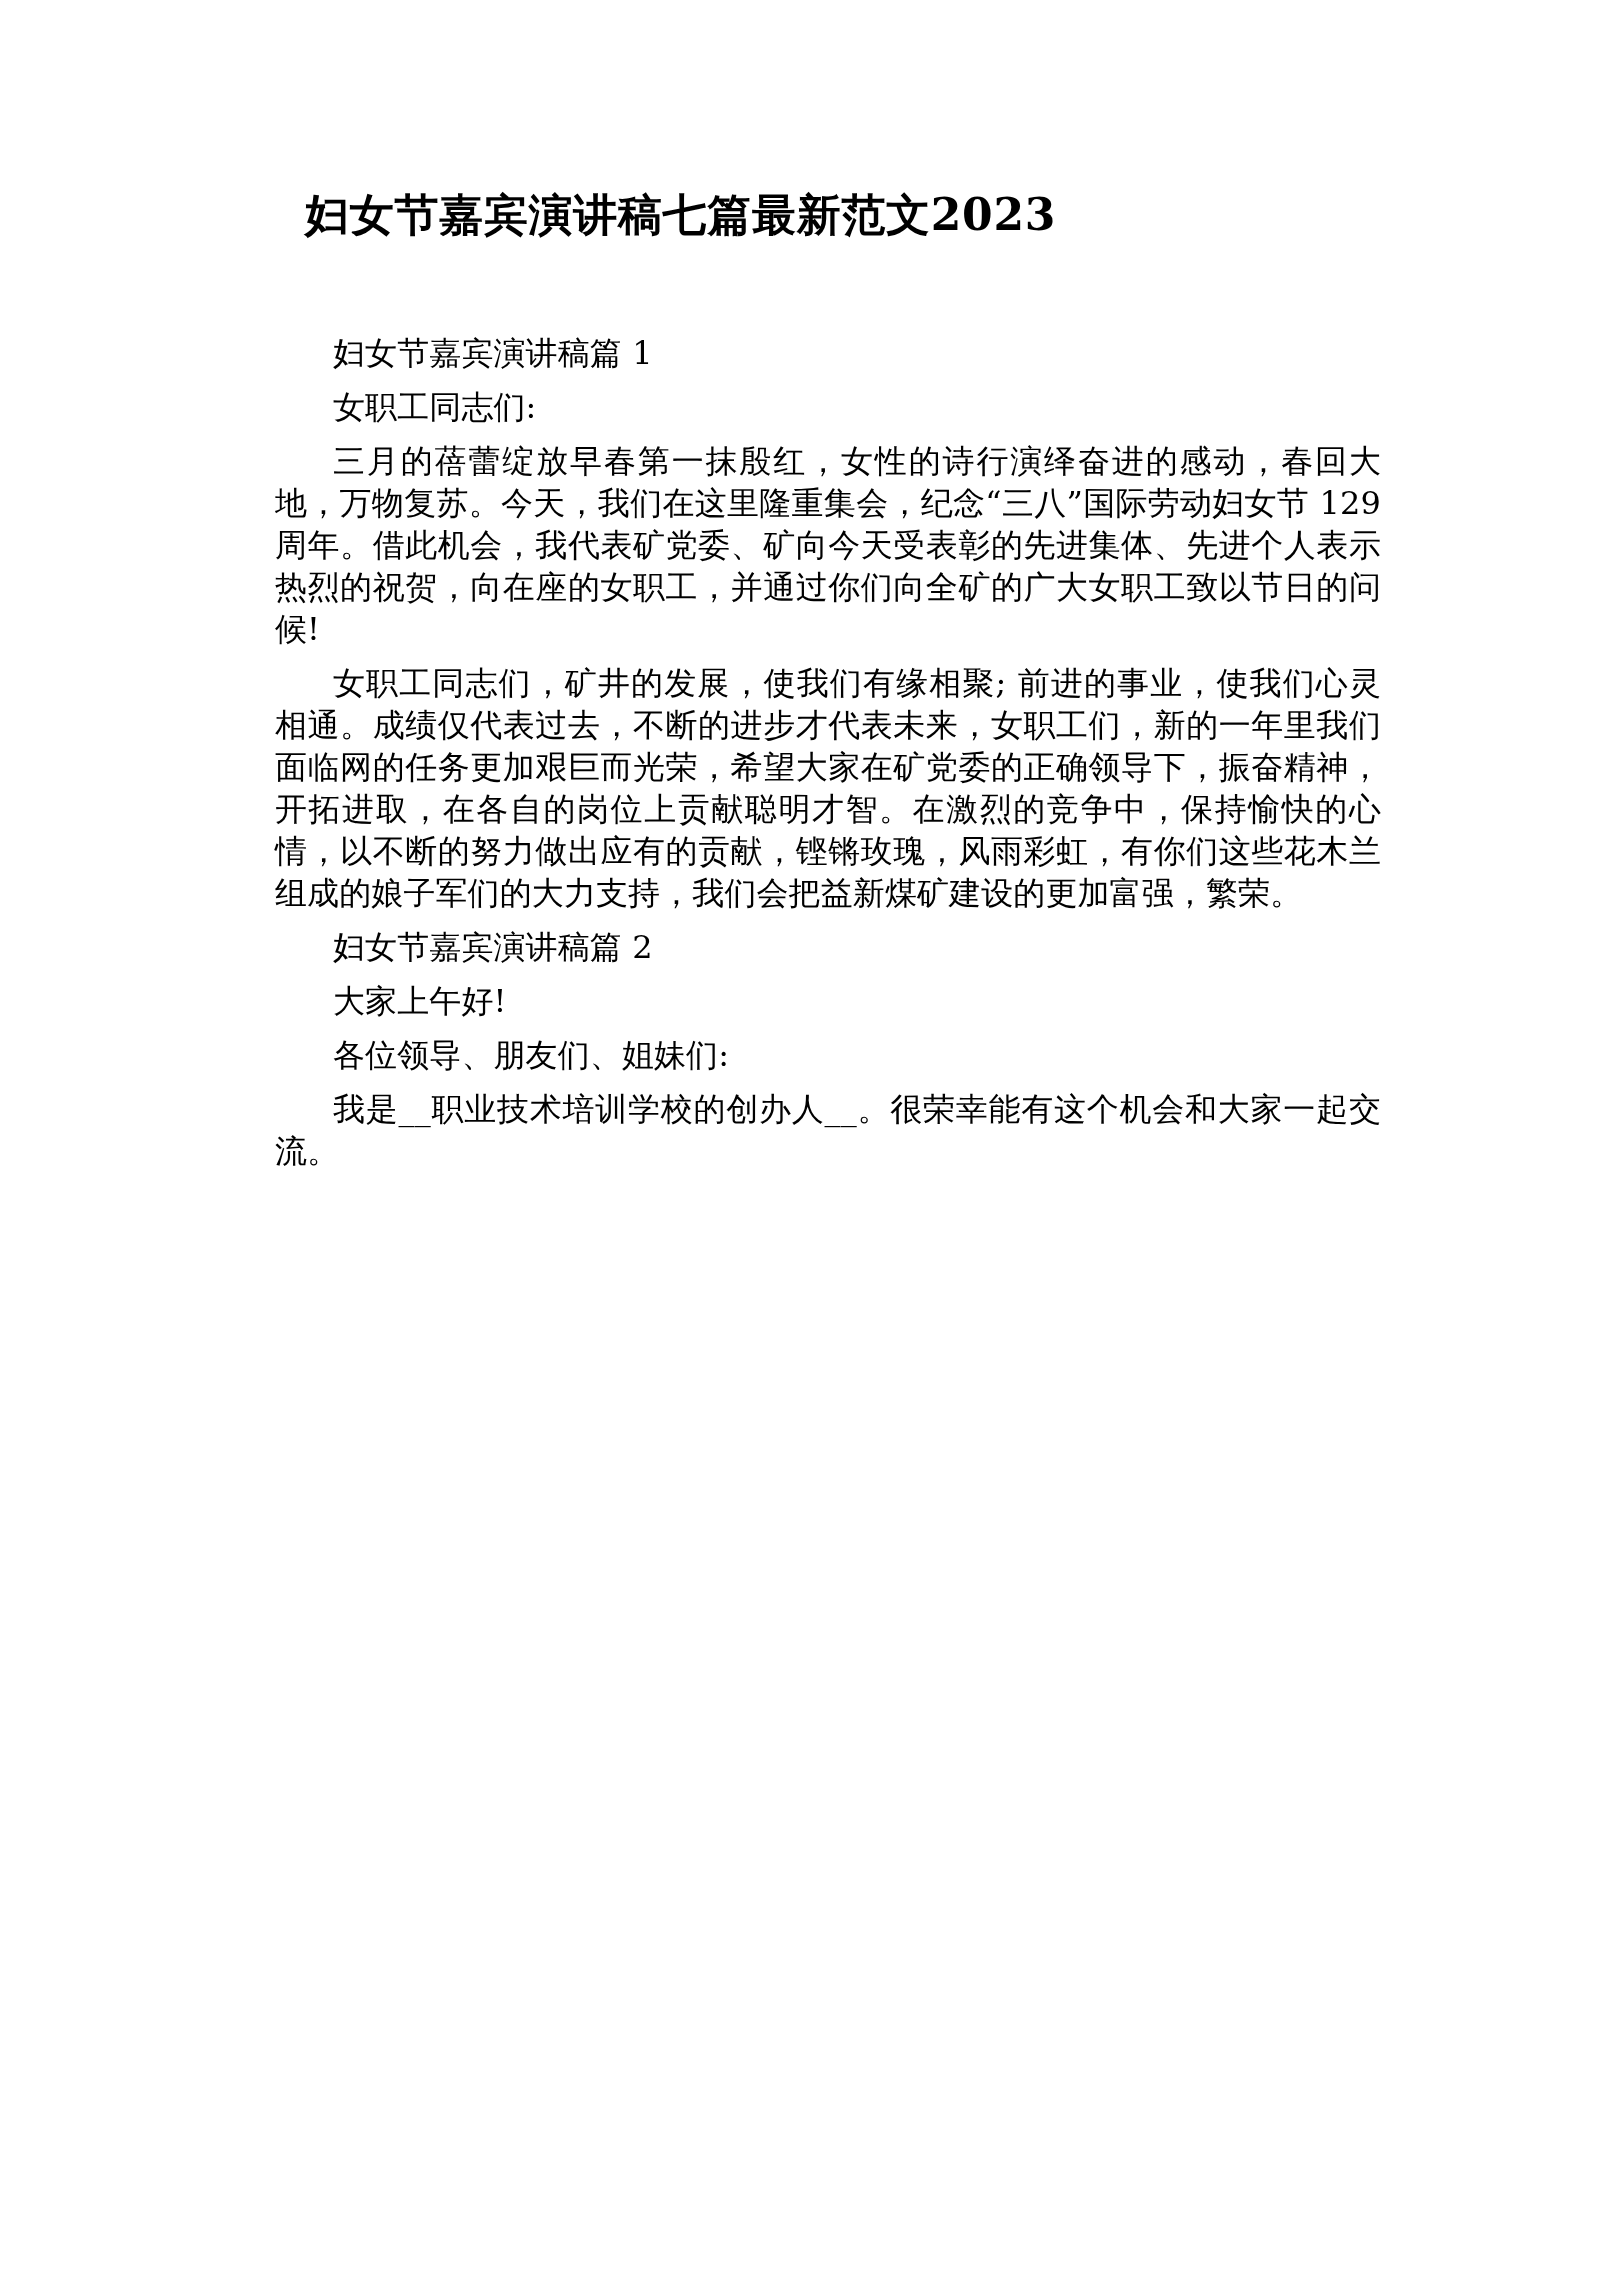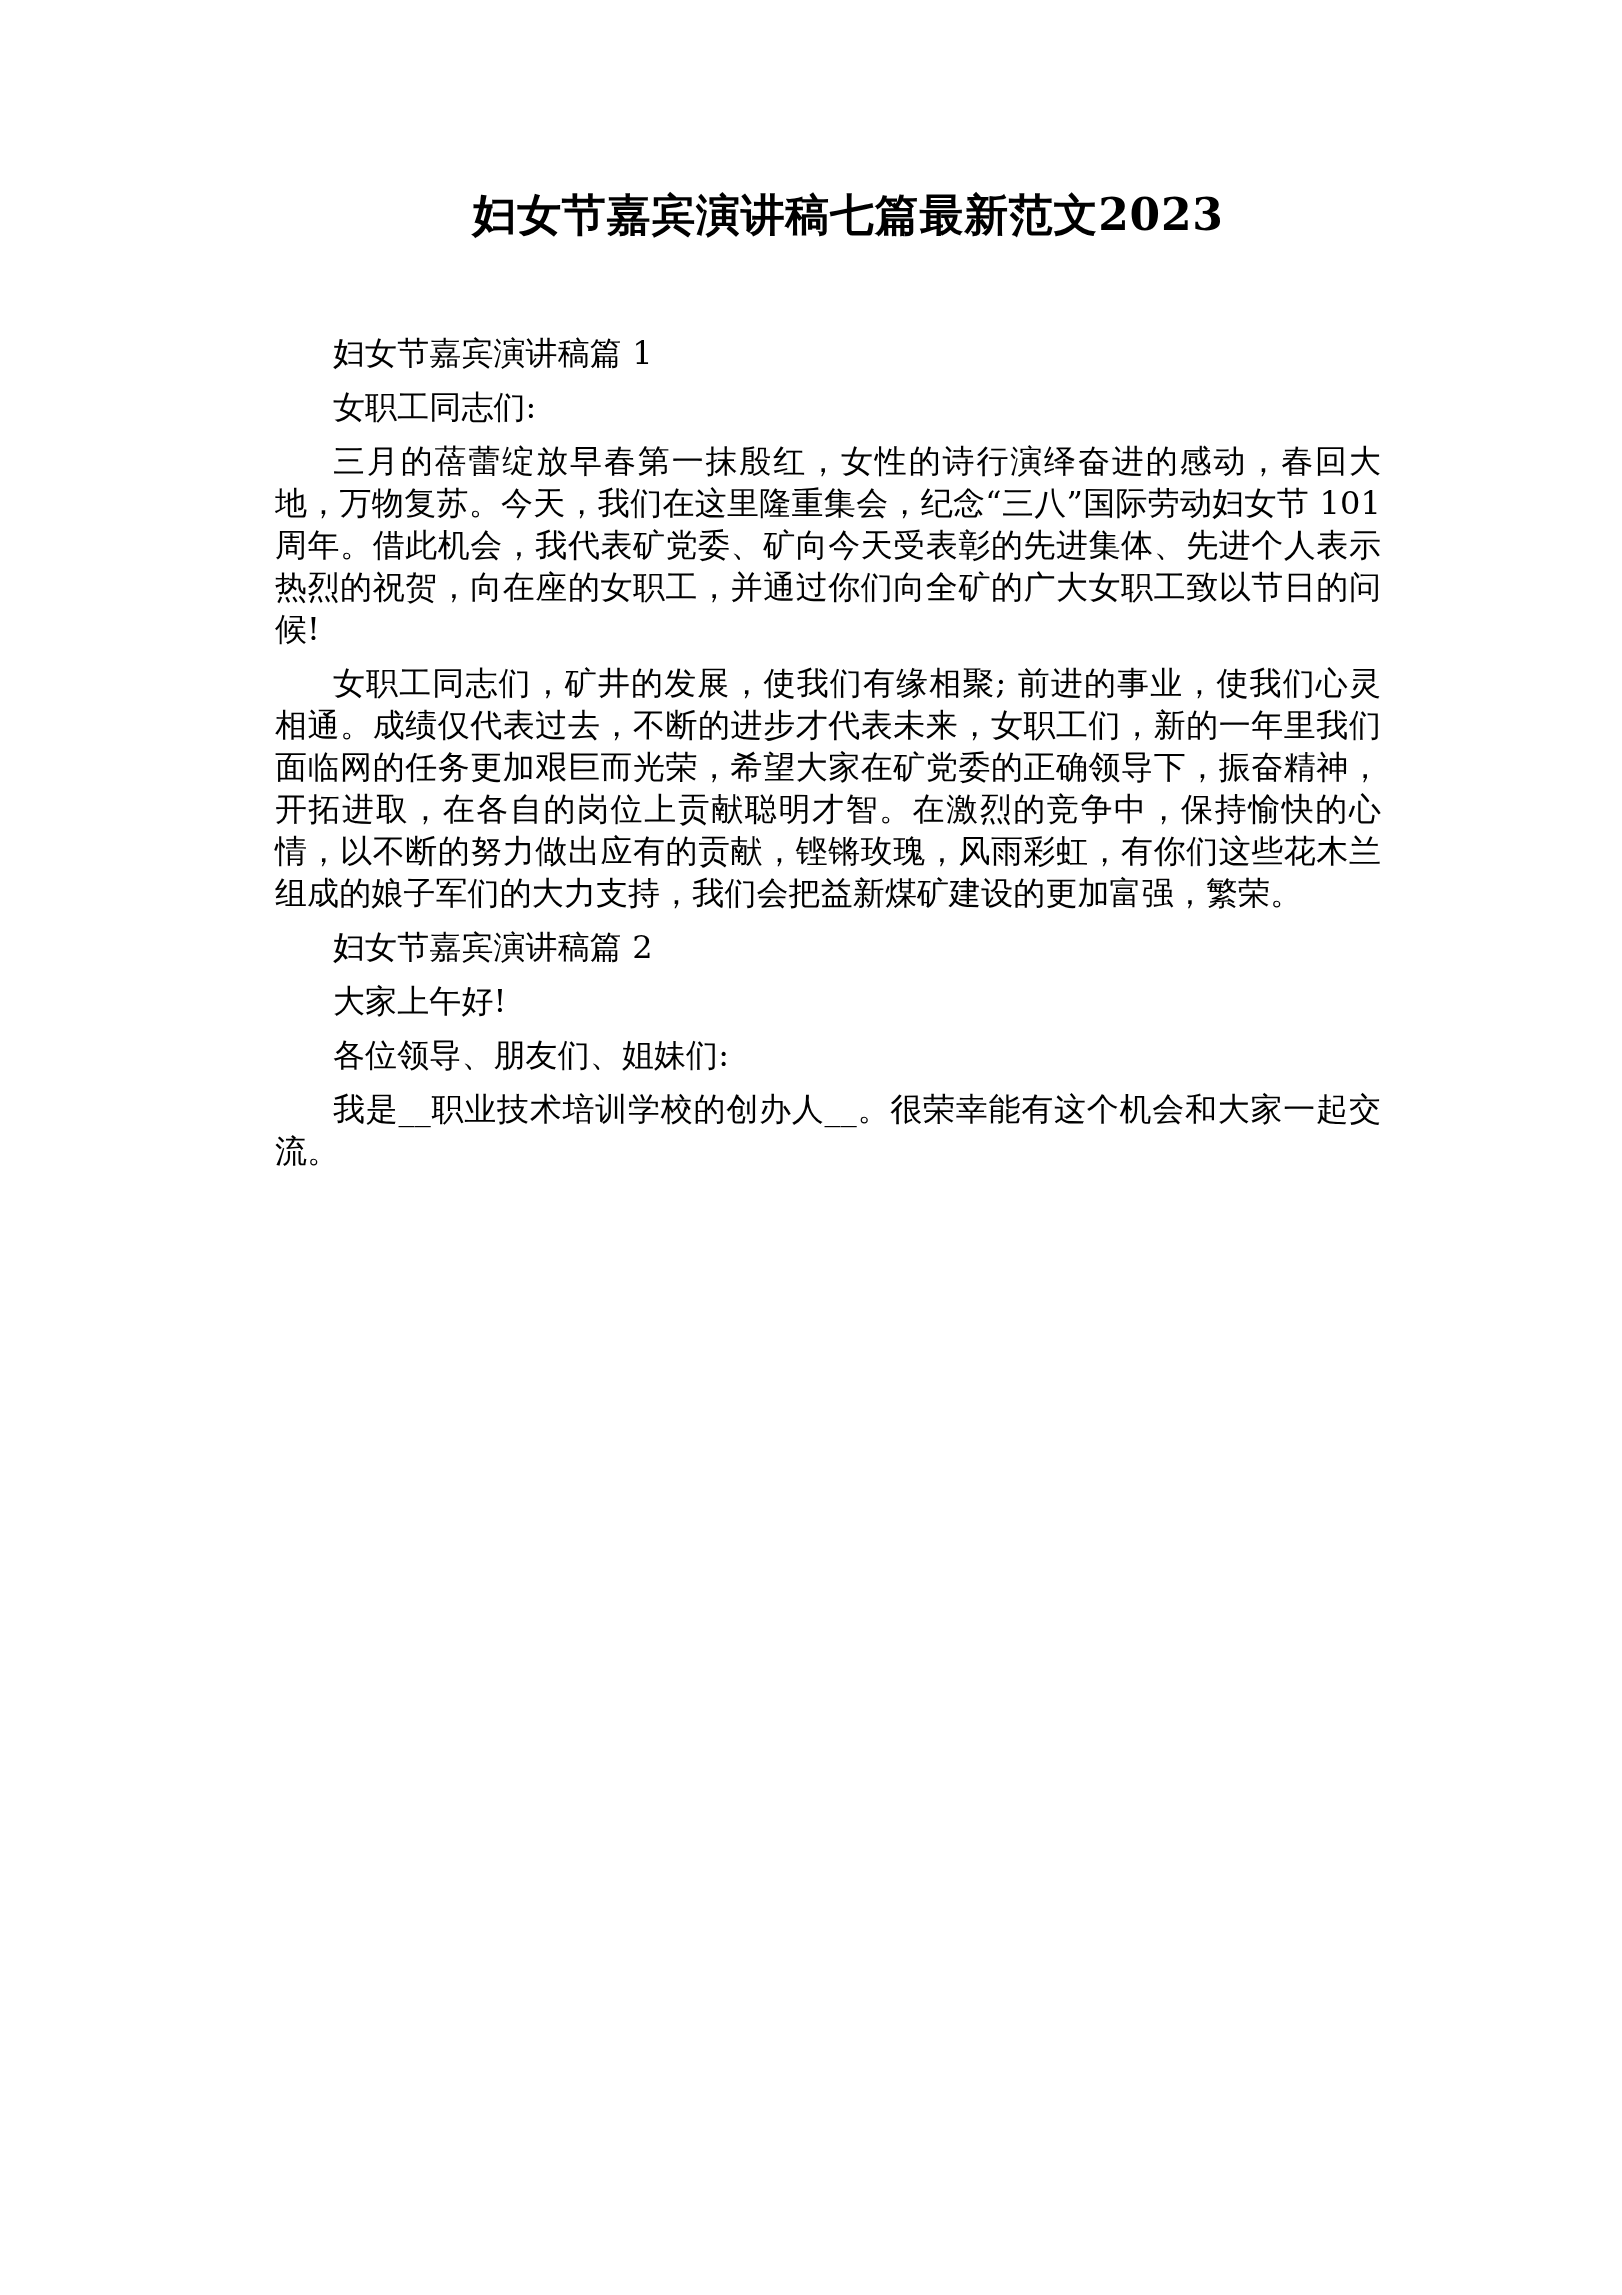--- a/index.html
+++ b/index.html
@@ -22,21 +22,20 @@
   .doc-title {
     position: absolute;
     left: 305px;
     top: 187px;
     width: 1086px;
     font-size: 44px;
     font-weight: bold;
     line-height: 1.25;
     letter-spacing: 0.7px;
     white-space: nowrap;
-    text-align: center;
   }
   .body-block {
     position: absolute;
     left: 275px;
     top: 332px;
     width: 1106px;
   }
   .para {
     font-size: 32px;
     line-height: 42px;
@@ -56,21 +55,21 @@
 </head>
 <body>
 
 <div class="page">
 
   <div class="doc-title">妇女节嘉宾演讲稿七篇最新范文2023</div>
 
   <div class="body-block">
     <p class="para indent">妇女节嘉宾演讲稿篇 1</p>
     <p class="para indent">女职工同志们:</p>
-    <p class="para indent">三月的蓓蕾绽放早春第一抹殷红，女性的诗行演绎奋进的感动，春回大地，万物复苏。今天，我们在这里隆重集会，纪念“三八”国际劳动妇女节 101 周年。借此机会，我代表矿党委、矿向今天受表彰的先进集体、先进个人表示热烈的祝贺，向在座的女职工，并通过你们向全矿的广大女职工致以节日的问候!</p>
+    <p class="para indent">三月的蓓蕾绽放早春第一抹殷红，女性的诗行演绎奋进的感动，春回大地，万物复苏。今天，我们在这里隆重集会，纪念“三八”国际劳动妇女节 129 周年。借此机会，我代表矿党委、矿向今天受表彰的先进集体、先进个人表示热烈的祝贺，向在座的女职工，并通过你们向全矿的广大女职工致以节日的问候!</p>
     <p class="para indent">女职工同志们，矿井的发展，使我们有缘相聚; 前进的事业，使我们心灵相通。成绩仅代表过去，不断的进步才代表未来，女职工们，新的一年里我们面临网的任务更加艰巨而光荣，希望大家在矿党委的正确领导下，振奋精神，开拓进取，在各自的岗位上贡献聪明才智。在激烈的竞争中，保持愉快的心情，以不断的努力做出应有的贡献，铿锵玫瑰，风雨彩虹，有你们这些花木兰组成的娘子军们的大力支持，我们会把益新煤矿建设的更加富强，繁荣。</p>
     <p class="para indent">妇女节嘉宾演讲稿篇 2</p>
     <p class="para indent">大家上午好!</p>
     <p class="para indent">各位领导、朋友们、姐妹们:</p>
     <p class="para indent">我是__职业技术培训学校的创办人__。很荣幸能有这个机会和大家一起交流。</p>
   </div>
 
 </div>
 
 

